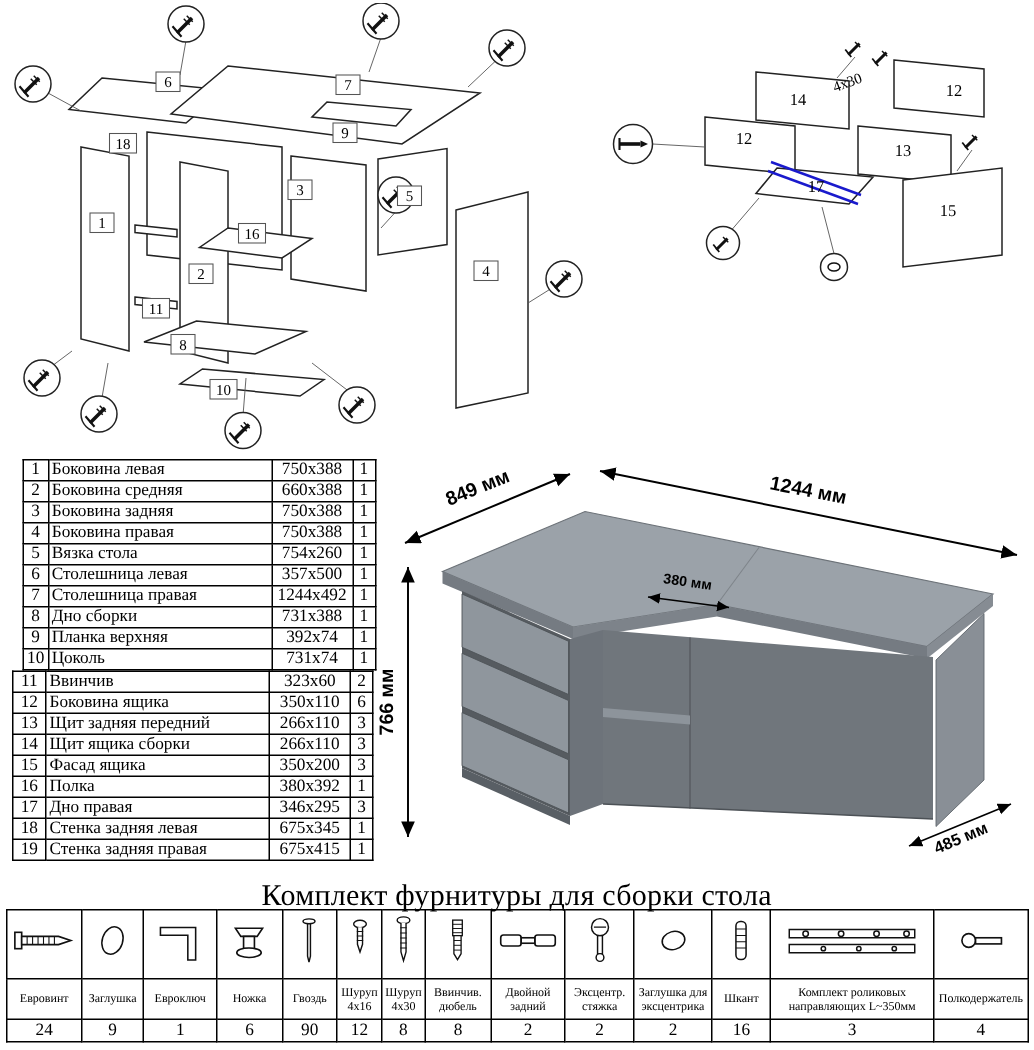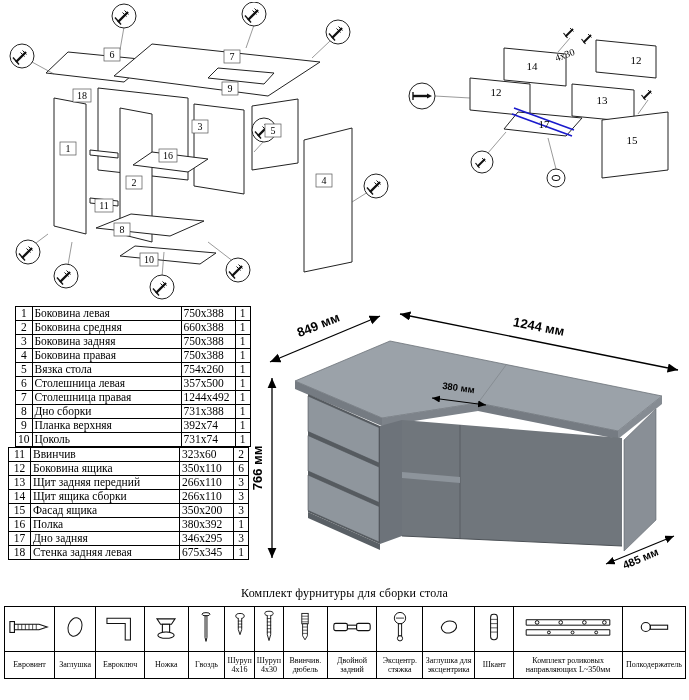--- a/index.html
+++ b/index.html
@@ -6,31 +6,31 @@
   html,body{background:#fff}
   body{width:689px;height:700px;font-family:"Liberation Serif",serif;color:#000}
   .page{position:relative;width:689px;height:700px;background:#fff;overflow:hidden}
   .abs{position:absolute}
 
   
   .parts-wrap{left:8px;top:306px}
   table.parts{border-collapse:collapse;font-size:11.5px}
   table.parts td{border:1px solid #000;padding:0 2px;height:13.5px;line-height:13px;white-space:nowrap}
   table.parts td.num{text-align:center}
-  table.parts td.size{text-align:left}
+  table.parts td.size{text-align:center}
   table.parts td.qty{text-align:center}
   table.t1{margin-left:7px}
   table.t1 td.num{width:15px}
   table.t2 td.num{width:22px}
   table.parts td.name{width:149px}
   table.parts td.size{width:54px}
   table.parts td.qty{width:15px}
 
   
-  .hw-title{left:0;top:586px;width:689px;text-align:center;font-size:12px;letter-spacing:.2px}
+  .hw-title{left:0;top:586px;width:689px;text-align:center;font-size:20px;letter-spacing:.2px}
   table.hw{position:absolute;left:4px;top:606px;width:682px;border-collapse:collapse;table-layout:fixed}
   table.hw td{border:1px solid #000;text-align:center;vertical-align:middle;overflow:hidden}
   tr.hw-icons td{height:44px}
   tr.hw-names td{height:27px;font-size:8px;line-height:1.15;padding:0 1px}
   tr.hw-qty td{height:15px;font-size:11.5px}
 
   
   .plabel rect{fill:#fff;stroke:#555;stroke-width:.7}
   .plabel text{font:10px "Liberation Serif",serif;text-anchor:middle;fill:#000}
   .rlabel{font:11px "Liberation Serif",serif;text-anchor:middle;fill:#000}
@@ -332,28 +332,34 @@
             <td class="qty">3</td>
           </tr>
           <tr>
             <td class="num">16</td>
             <td class="name">Полка</td>
             <td class="size">380x392</td>
             <td class="qty">1</td>
           </tr>
           <tr>
             <td class="num">17</td>
-            <td class="name">Дно задняя</td>
+            <td class="name">Дно правая</td>
             <td class="size">346x295</td>
             <td class="qty">3</td>
           </tr>
           <tr>
             <td class="num">18</td>
             <td class="name">Стенка задняя левая</td>
             <td class="size">675x345</td>
+            <td class="qty">1</td>
+          </tr>
+          <tr>
+            <td class="num">19</td>
+            <td class="name">Стенка задняя правая</td>
+            <td class="size">675x415</td>
             <td class="qty">1</td>
           </tr>
         </tbody>
       </table>
   </div>
 
   <svg class="abs" style="left:250px;top:296px" width="436" height="292" viewBox="0 0 436 292">
     <defs>
       <marker id="ae" markerWidth="9" markerHeight="8" refX="8" refY="3.5" orient="auto">
           <path d="M0,0 L8,3.5 L0,7 z" fill="#000"></path>
@@ -518,16 +524,32 @@
           <td>Шуруп 4x16</td>
           <td>Шуруп 4x30</td>
           <td>Ввинчив. дюбель</td>
           <td>Двойной задний</td>
           <td>Эксцентр. стяжка</td>
           <td>Заглушка для эксцентрика</td>
           <td>Шкант</td>
           <td>Комплект роликовых направляющих L~350мм</td>
           <td>Полкодержатель</td>
         </tr>
+      <tr class="hw-qty" id="hw-qty-row">
+          <td>24</td>
+          <td>9</td>
+          <td>1</td>
+          <td>6</td>
+          <td>90</td>
+          <td>12</td>
+          <td>8</td>
+          <td>8</td>
+          <td>2</td>
+          <td>2</td>
+          <td>2</td>
+          <td>16</td>
+          <td>3</td>
+          <td>4</td>
+        </tr>
     </tbody>
   </table>
 
 </div>
 
 </body></html>

